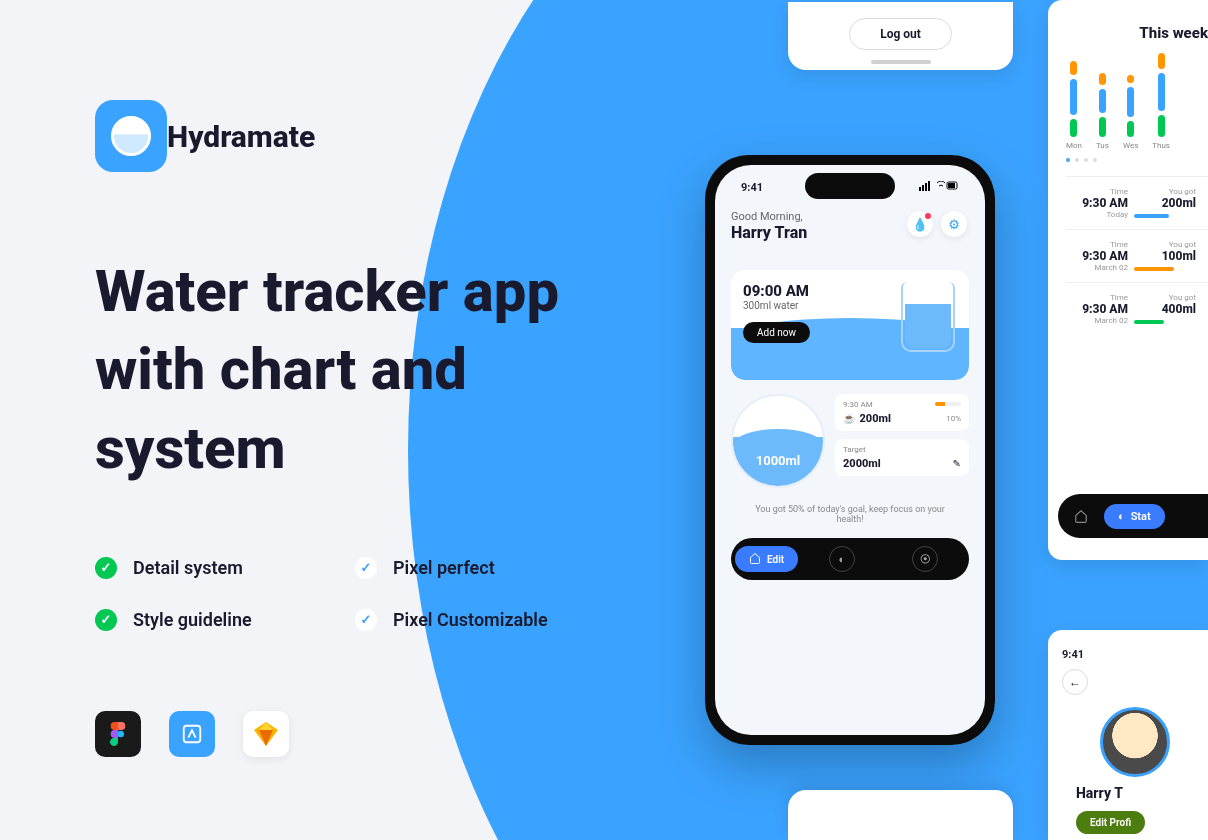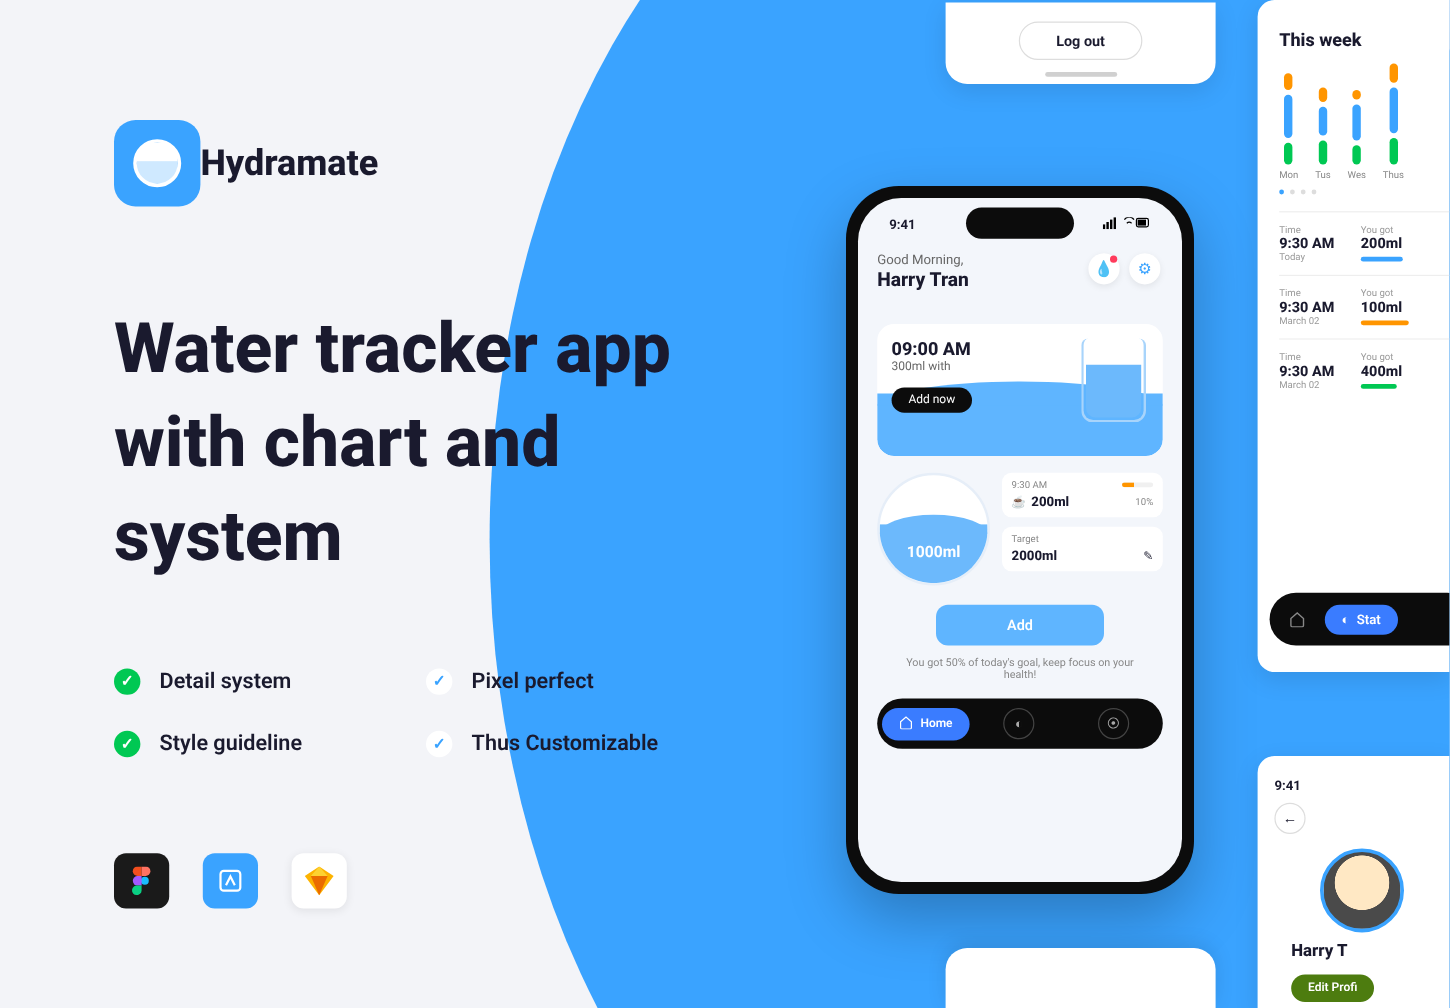--- a/index.html
+++ b/index.html
@@ -160,21 +160,21 @@
 .logout-btn {
   padding: 8px 30px; border:1px solid #ddd; border-radius: 20px;
   font-size:12px; font-weight:700;
 }
 .handle { width:60px; height:4px; background:#d0d0d0; border-radius:2px; margin-top:10px;}
 
 
 .stats-card {
   position:absolute; right:0; top:0; width: 160px; height: 560px;
   background:#fff; border-radius: 14px 0 0 14px; box-shadow:0 6px 20px rgba(0,0,0,.1);
-  padding: 24px 0 0 18px; z-index:3; overflow:hidden;
+  padding: 24px 0 0 18px; z-index:3; overflow:hidden;text-align:right;
 }
 .stats-title { font-size: 15px; font-weight: 800; margin-bottom: 18px;}
 .chart-row { display:flex; gap:14px; height:90px; align-items:flex-end; margin-bottom:8px;}
 .bar-col { display:flex; flex-direction:column; align-items:center; gap:4px;}
 .bar-stack { display:flex; flex-direction:column; gap:4px; align-items:center;}
 .seg { width:7px; border-radius:4px;}
 .seg.o{background:#ff9500;} .seg.b{background:#3aa3ff;} .seg.g{background:#00c853;}
 .bar-lbl { font-size:8px; color:#888;}
 .dots { display:flex; gap:5px; margin: 8px 0 14px;}
 .dots span{width:4px;height:4px;border-radius:50%;background:#ddd;}
@@ -239,21 +239,21 @@
     <div class="feature">
       <div class="check white">✓</div>
       <span>Pixel perfect</span>
     </div>
     <div class="feature">
       <div class="check green">✓</div>
       <span>Style guideline</span>
     </div>
     <div class="feature">
       <div class="check white">✓</div>
-      <span>Thus Customizable</span>
+      <span>Pixel Customizable</span>
     </div>
   </div>
 
   <div class="tools">
     <div class="tool dark">
       <svg class="figma" viewBox="0 0 24 36">
           <circle cx="16" cy="18" r="5" fill="#1abcfe"></circle>
           <path d="M7 0h5v12H7a6 6 0 010-12z" fill="#f24e1e"></path>
           <path d="M12 0h5a6 6 0 010 12h-5z" fill="#ff7262"></path>
           <path d="M7 12h5v12H7a6 6 0 010-12z" fill="#a259ff"></path>
@@ -305,21 +305,21 @@
         <span style="color:#3aa3ff;font-size:13px;">💧</span>
         <div class="dot-red"></div>
       </div>
       <div class="icon-btn">
         <span style="color:#3aa3ff;font-size:13px;">⚙</span>
       </div>
     </div>
 
     <div class="reminder-card">
       <div class="rem-time">09:00 AM</div>
-      <div class="rem-amt">300ml with</div>
+      <div class="rem-amt">300ml water</div>
       <div class="add-now">Add now</div>
       <div class="glass"></div>
       <div class="reminder-wave"></div>
     </div>
 
     <div class="progress-row">
       <div class="progress-circle">
         <div class="progress-fill"></div>
         <div class="progress-val">1000ml</div>
       </div>
@@ -336,31 +336,30 @@
         <div class="info-card">
           <div class="lbl">Target</div>
           <div style="display:flex;align-items:center;justify-content:space-between;gap:12px;">
             <span class="val">2000ml</span>
             <span style="font-size:10px;">✎</span>
           </div>
         </div>
       </div>
     </div>
 
-    <div class="add-btn">Add</div>
     <div class="tip">You got 50% of today's goal, keep focus on your health!</div>
 
     <div class="bottom-nav">
       <div class="nav-pill active">
         <span>
           <svg width="12" height="12" viewBox="0 0 24 24" fill="none" stroke="#fff" stroke-width="2">
               <path d="M3 11l9-8 9 8v10a2 2 0 01-2 2H5a2 2 0 01-2-2z"></path>
             </svg>
         </span>
-        <span>Home</span>
+        <span>Edit</span>
       </div>
       <div class="nav-icon">
         <div class="nav-icon-circle">
             <span>◐</span>
           </div>
       </div>
       <div class="nav-icon">
         <div class="nav-icon-circle">
             <span>⦿</span>
           </div>

